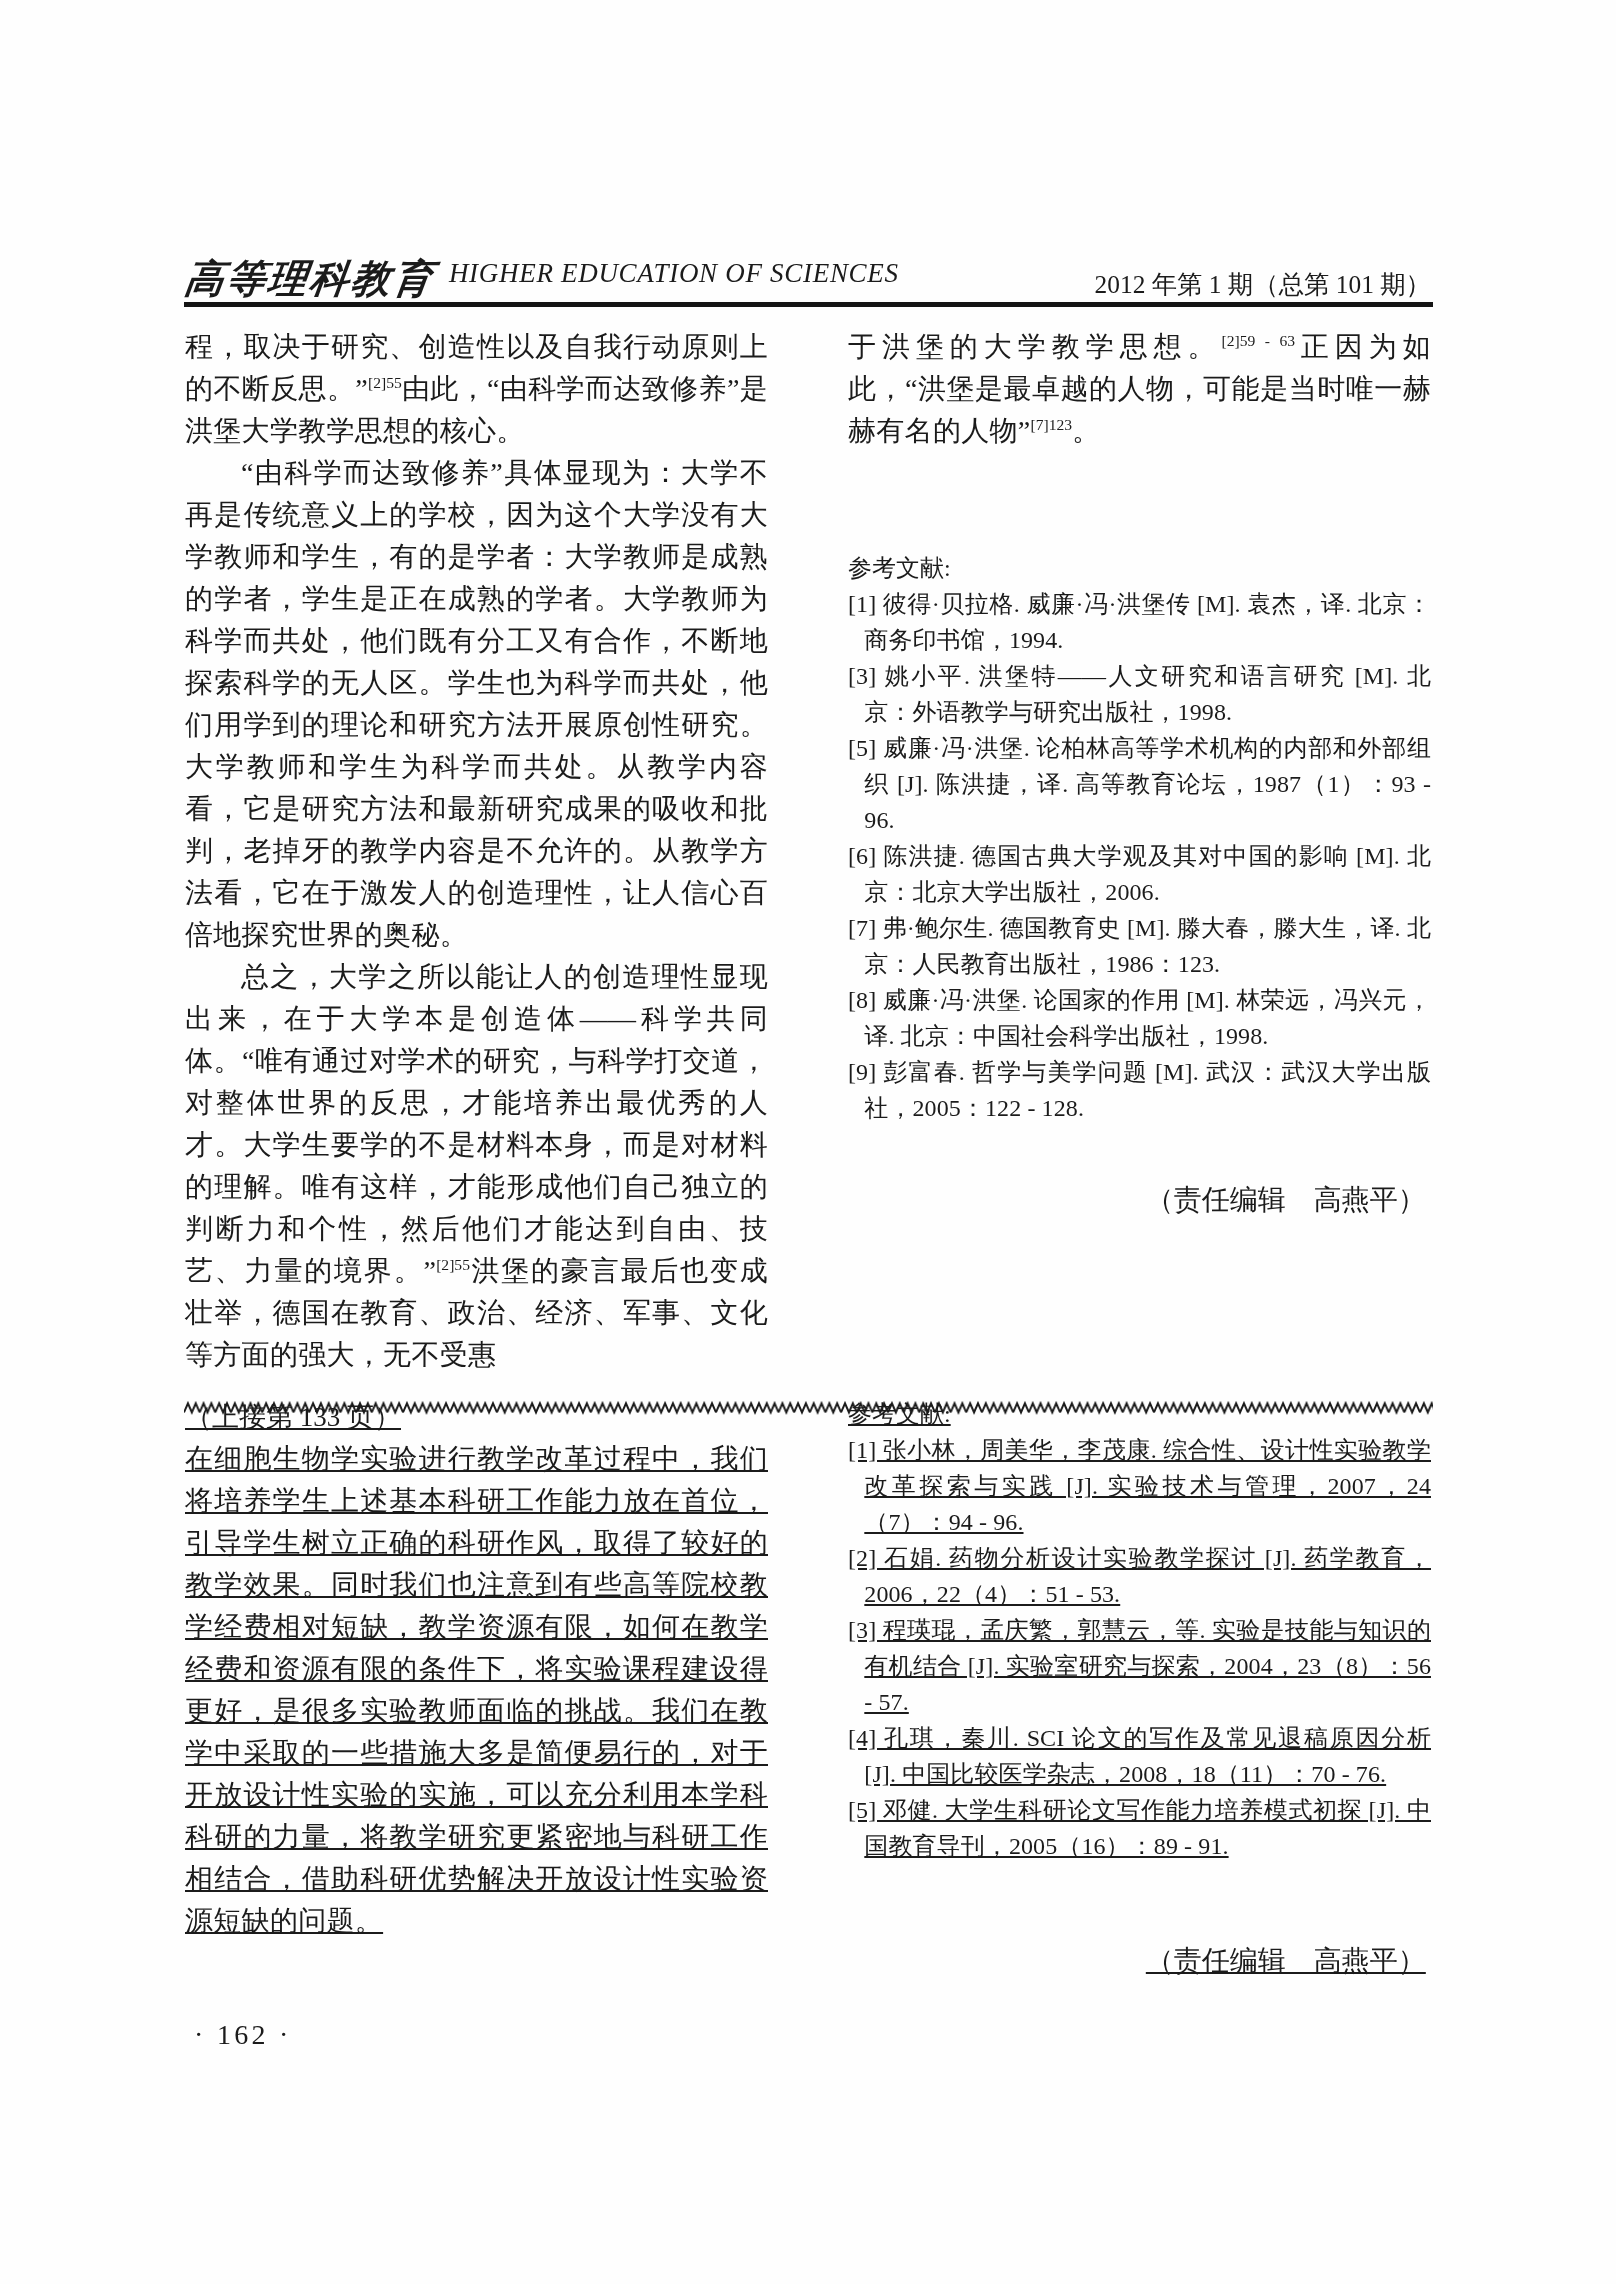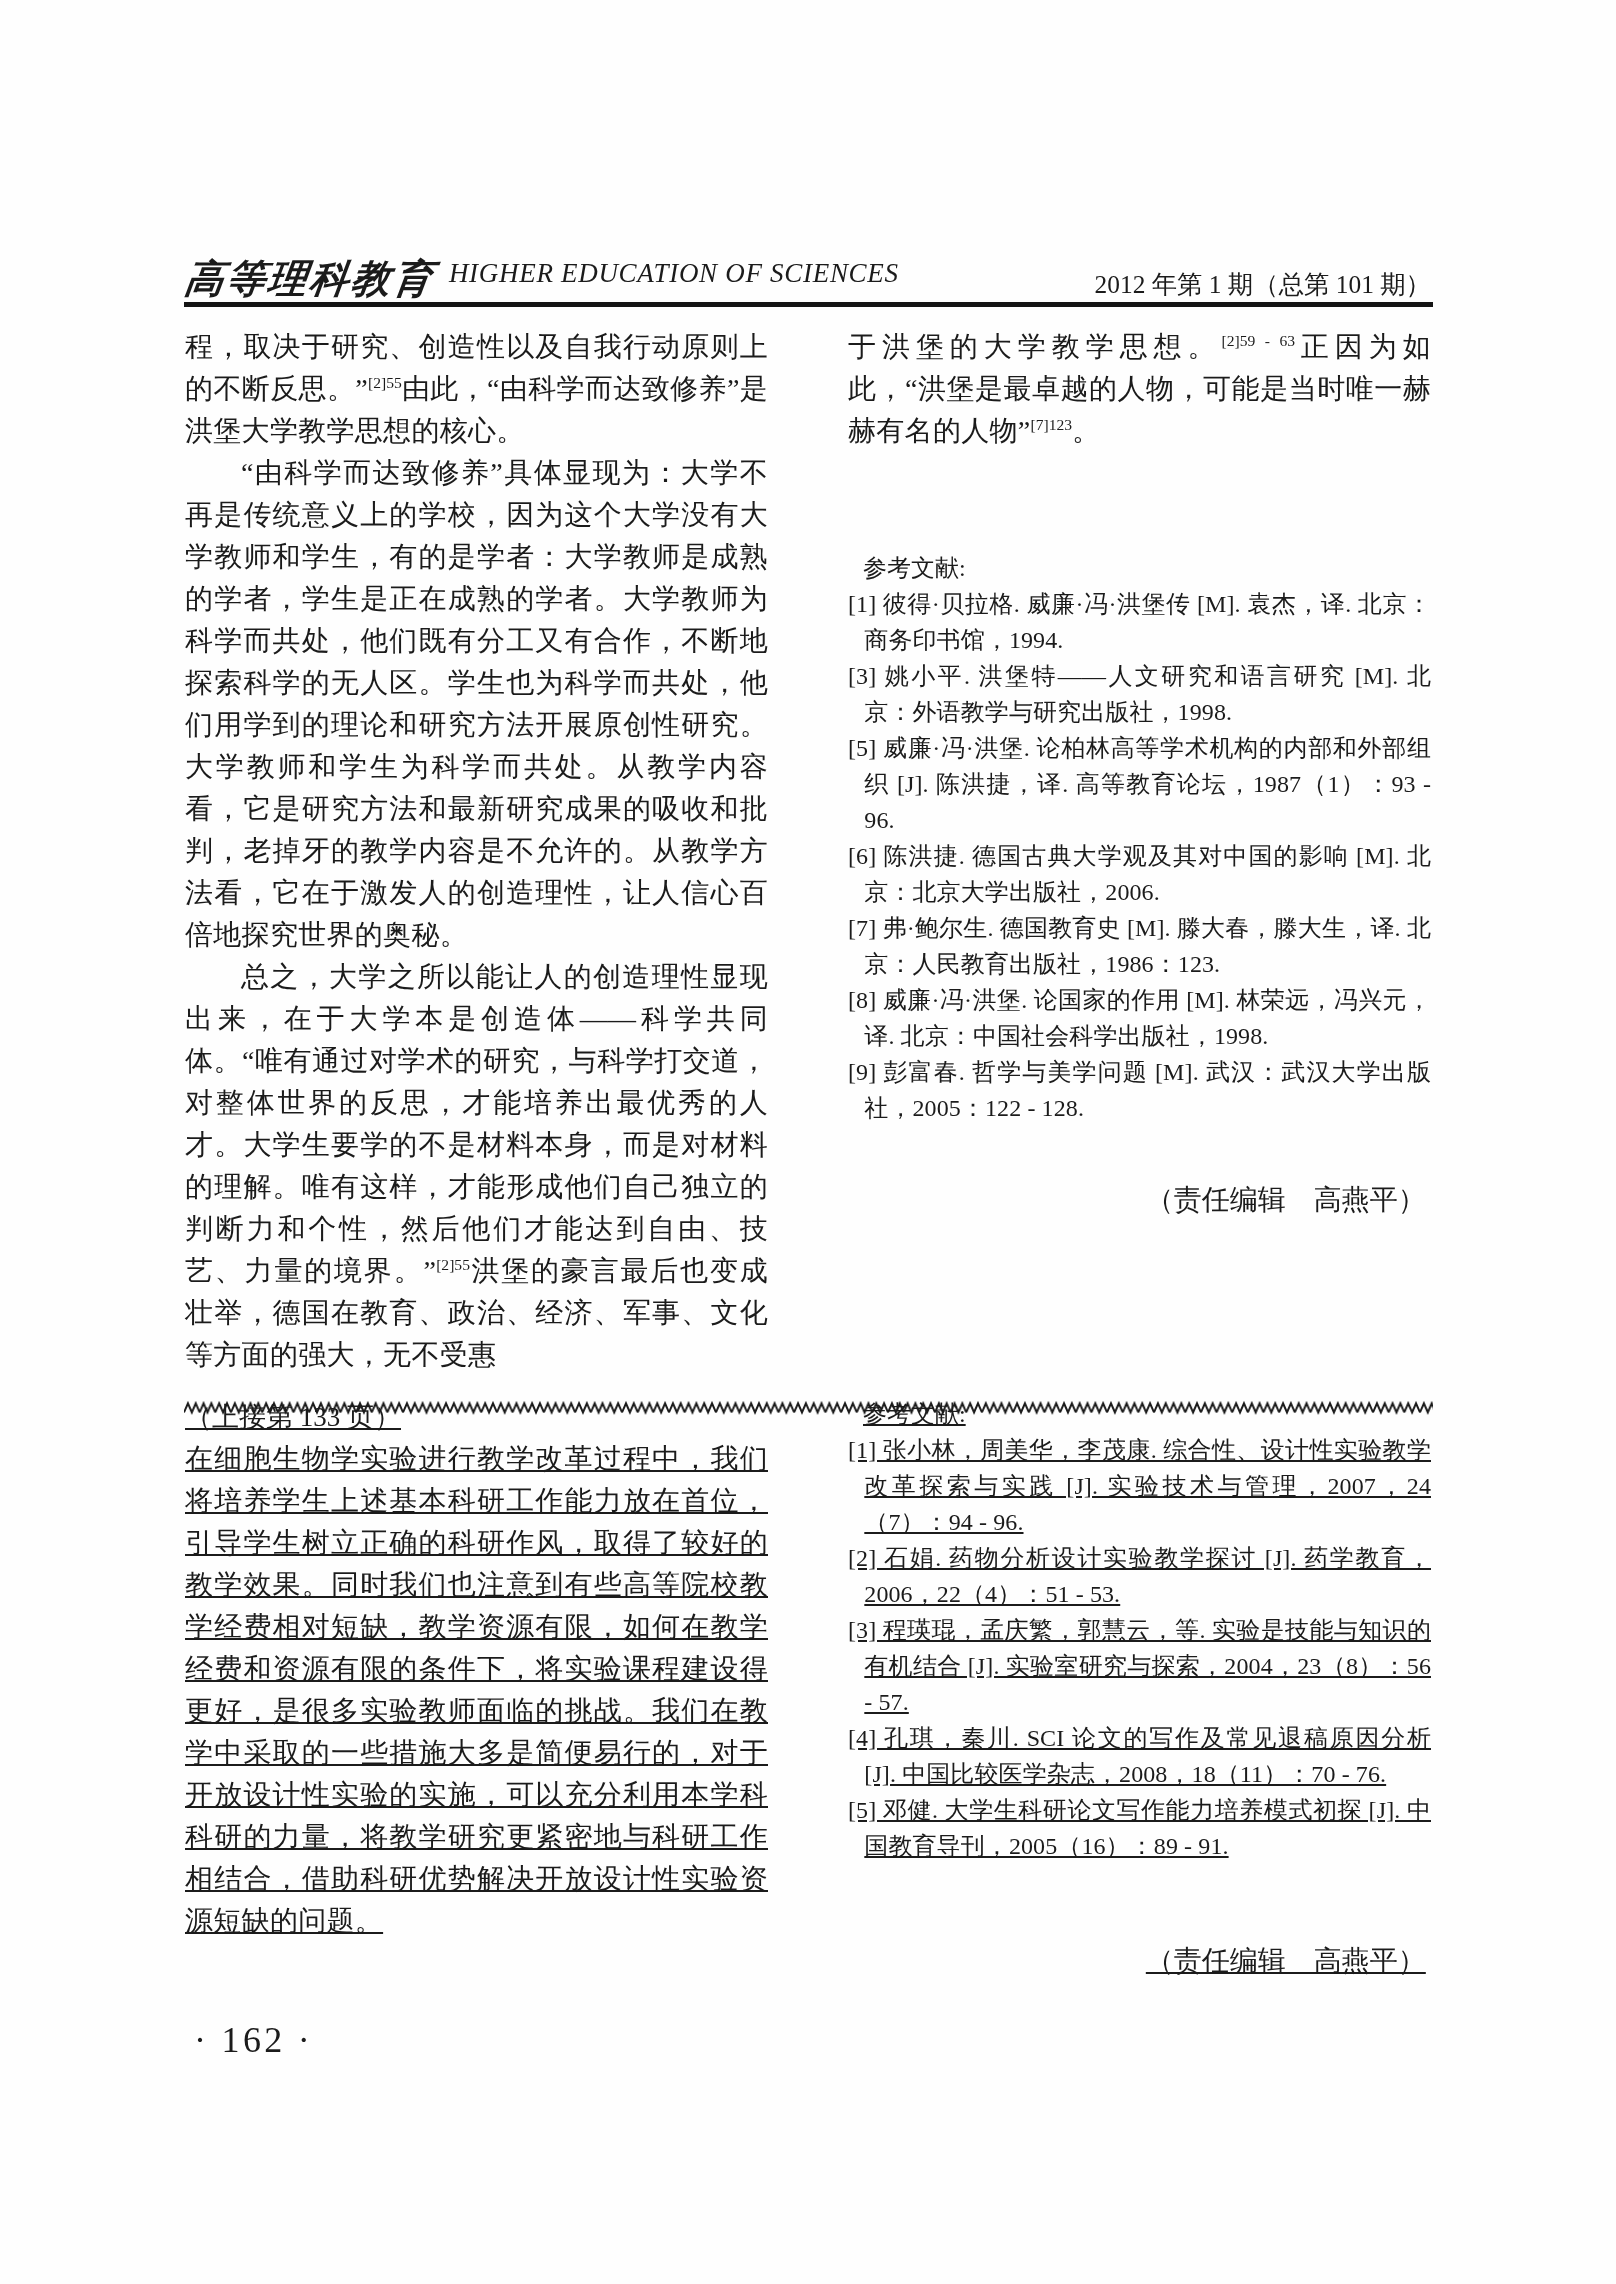--- a/index.html
+++ b/index.html
@@ -29,33 +29,33 @@
   .cols2 { top:1396px;text-decoration:underline; }
   .col { width:593px; }
 
   .body-p {
     margin:0; font-size:28px; line-height:42px;
     text-align:justify; text-align-last:left; letter-spacing:0.3px;
   }
   .indent { text-indent:2em; }
   sup.supref { font-size:15.6px; line-height:0; vertical-align:super; letter-spacing:0; }
 
-  .ref-head { margin-top:98px; font-size:24px; line-height:36px;margin-left:15px; }
+  .ref-head { margin-top:98px; font-size:24px; line-height:36px; }
   .cols2 .ref-head { margin-top:0; }
   .ref {
     font-size:24px; line-height:36px; text-align:justify; text-align-last:left;
     padding-left:0.68em; text-indent:-0.68em; letter-spacing:0.1px;
   }
   .editor { margin-top:55px; font-size:28px; text-align:right; padding-right:5.2px; white-space:nowrap; }
   .cols2 .editor { margin-top:78px; }
 
   .wavy { position:absolute; left:184px; top:1400px; }
 
   .cont-note { margin:0; font-size:27px; line-height:42px; }
-  .page-num { position:absolute; left:194px; top:2019px; font-size:36px; letter-spacing:3.3px; white-space:nowrap; }
+  .page-num { position:absolute; left:194px; top:2019px; font-size:28px; letter-spacing:3.3px; white-space:nowrap; }
 </style>
 </head>
 <body>
 
 <div class="page">
 
   <div class="header">
     <div class="logo-group">
       <span class="logo-cn">高等理科教育</span>
       <span class="logo-en">HIGHER EDUCATION OF SCIENCES</span>

